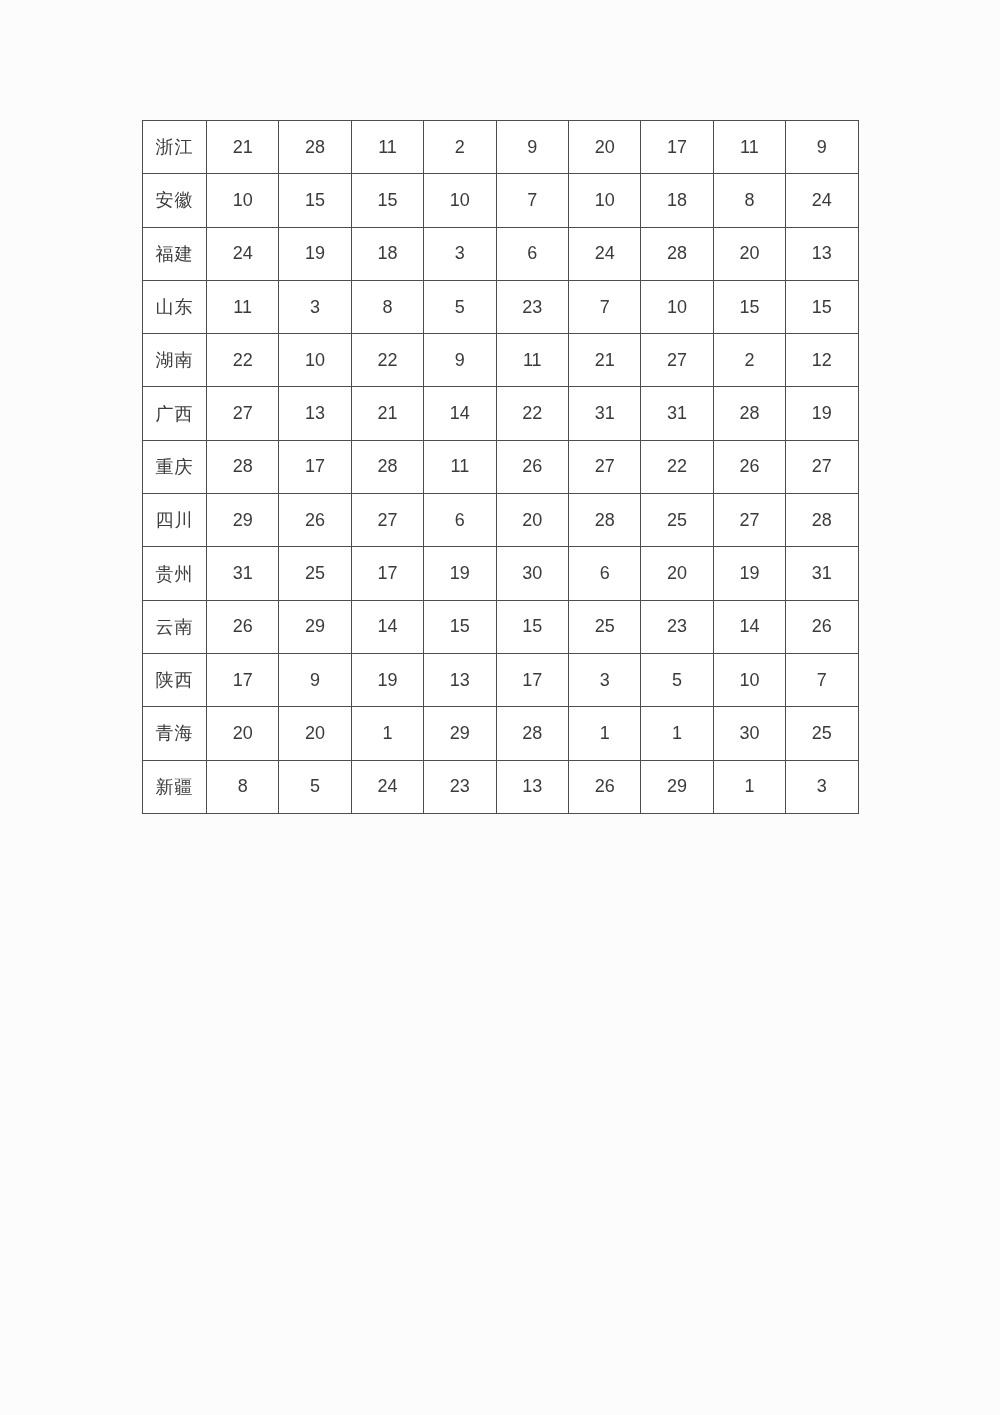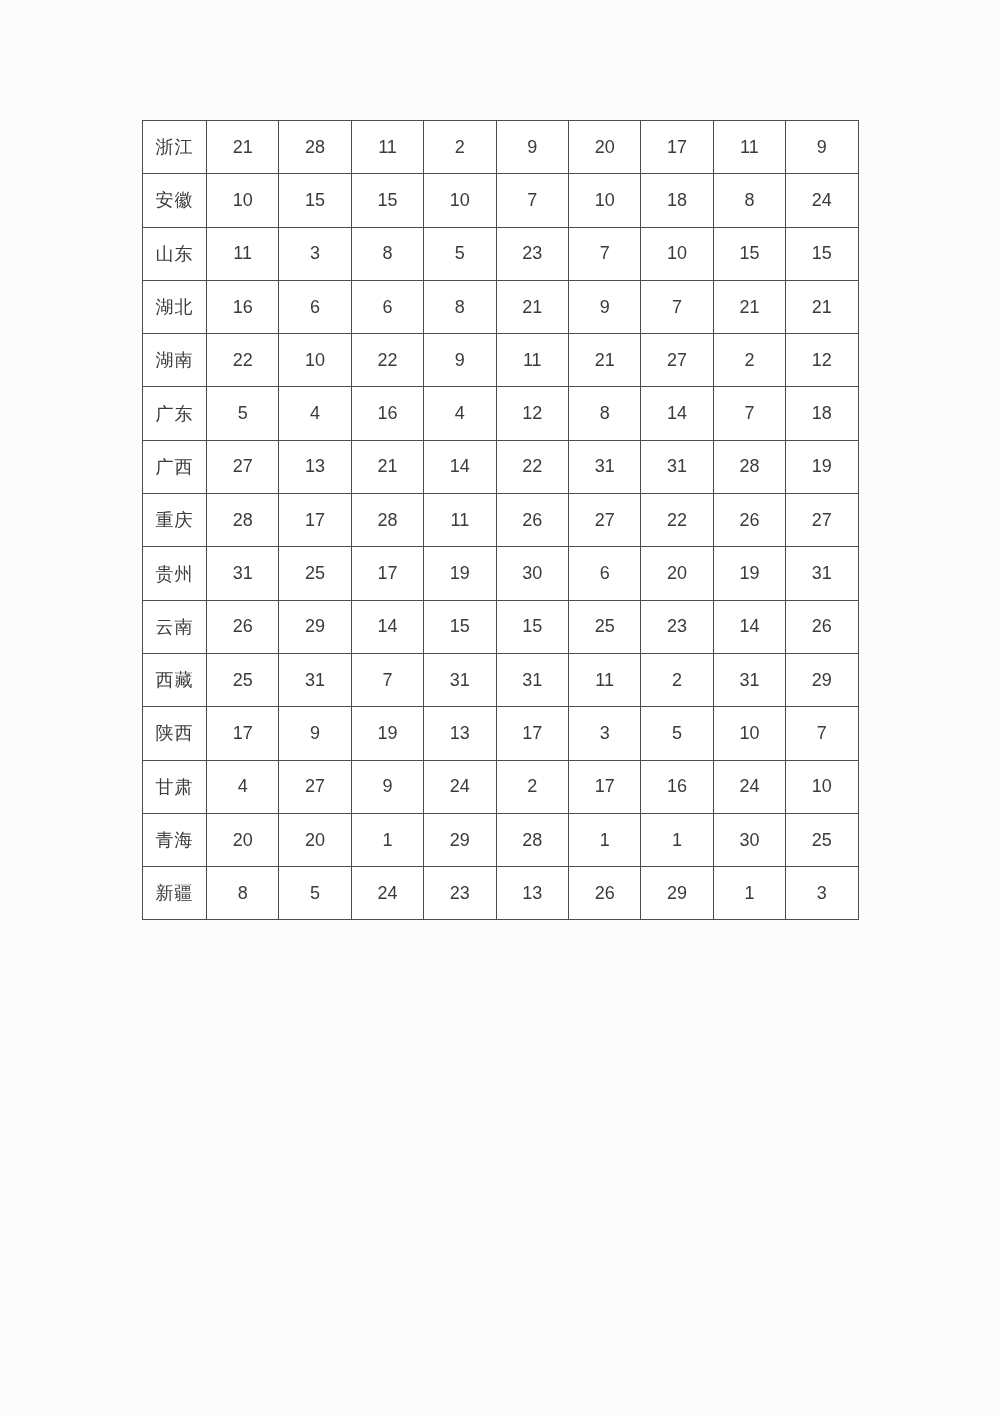--- a/index.html
+++ b/index.html
@@ -85,68 +85,56 @@
             <td>15</td>
             <td>15</td>
             <td>10</td>
             <td>7</td>
             <td>10</td>
             <td>18</td>
             <td>8</td>
             <td>24</td>
           </tr>
           <tr>
+            <td class="province">福建</td>
+            <td>24</td>
+            <td>19</td>
+            <td>18</td>
+            <td>3</td>
+            <td>6</td>
+            <td>24</td>
+            <td>28</td>
+            <td>20</td>
+            <td>13</td>
+          </tr>
+          <tr>
             <td class="province">山东</td>
             <td>11</td>
             <td>3</td>
             <td>8</td>
             <td>5</td>
             <td>23</td>
             <td>7</td>
             <td>10</td>
             <td>15</td>
             <td>15</td>
           </tr>
           <tr>
-            <td class="province">湖北</td>
-            <td>16</td>
-            <td>6</td>
-            <td>6</td>
-            <td>8</td>
-            <td>21</td>
-            <td>9</td>
-            <td>7</td>
-            <td>21</td>
-            <td>21</td>
-          </tr>
-          <tr>
             <td class="province">湖南</td>
             <td>22</td>
             <td>10</td>
             <td>22</td>
             <td>9</td>
             <td>11</td>
             <td>21</td>
             <td>27</td>
             <td>2</td>
             <td>12</td>
           </tr>
           <tr>
-            <td class="province">广东</td>
-            <td>5</td>
-            <td>4</td>
-            <td>16</td>
-            <td>4</td>
-            <td>12</td>
-            <td>8</td>
-            <td>14</td>
-            <td>7</td>
-            <td>18</td>
-          </tr>
-          <tr>
             <td class="province">广西</td>
             <td>27</td>
             <td>13</td>
             <td>21</td>
             <td>14</td>
             <td>22</td>
             <td>31</td>
             <td>31</td>
             <td>28</td>
             <td>19</td>
@@ -157,20 +145,32 @@
             <td>17</td>
             <td>28</td>
             <td>11</td>
             <td>26</td>
             <td>27</td>
             <td>22</td>
             <td>26</td>
             <td>27</td>
           </tr>
           <tr>
+            <td class="province">四川</td>
+            <td>29</td>
+            <td>26</td>
+            <td>27</td>
+            <td>6</td>
+            <td>20</td>
+            <td>28</td>
+            <td>25</td>
+            <td>27</td>
+            <td>28</td>
+          </tr>
+          <tr>
             <td class="province">贵州</td>
             <td>31</td>
             <td>25</td>
             <td>17</td>
             <td>19</td>
             <td>30</td>
             <td>6</td>
             <td>20</td>
             <td>19</td>
             <td>31</td>
@@ -181,54 +181,30 @@
             <td>29</td>
             <td>14</td>
             <td>15</td>
             <td>15</td>
             <td>25</td>
             <td>23</td>
             <td>14</td>
             <td>26</td>
           </tr>
           <tr>
-            <td class="province">西藏</td>
-            <td>25</td>
-            <td>31</td>
+            <td class="province">陕西</td>
+            <td>17</td>
+            <td>9</td>
+            <td>19</td>
+            <td>13</td>
+            <td>17</td>
+            <td>3</td>
+            <td>5</td>
+            <td>10</td>
             <td>7</td>
-            <td>31</td>
-            <td>31</td>
-            <td>11</td>
-            <td>2</td>
-            <td>31</td>
-            <td>29</td>
-          </tr>
-          <tr>
-            <td class="province">陕西</td>
-            <td>17</td>
-            <td>9</td>
-            <td>19</td>
-            <td>13</td>
-            <td>17</td>
-            <td>3</td>
-            <td>5</td>
-            <td>10</td>
-            <td>7</td>
-          </tr>
-          <tr>
-            <td class="province">甘肃</td>
-            <td>4</td>
-            <td>27</td>
-            <td>9</td>
-            <td>24</td>
-            <td>2</td>
-            <td>17</td>
-            <td>16</td>
-            <td>24</td>
-            <td>10</td>
           </tr>
           <tr>
             <td class="province">青海</td>
             <td>20</td>
             <td>20</td>
             <td>1</td>
             <td>29</td>
             <td>28</td>
             <td>1</td>
             <td>1</td>

